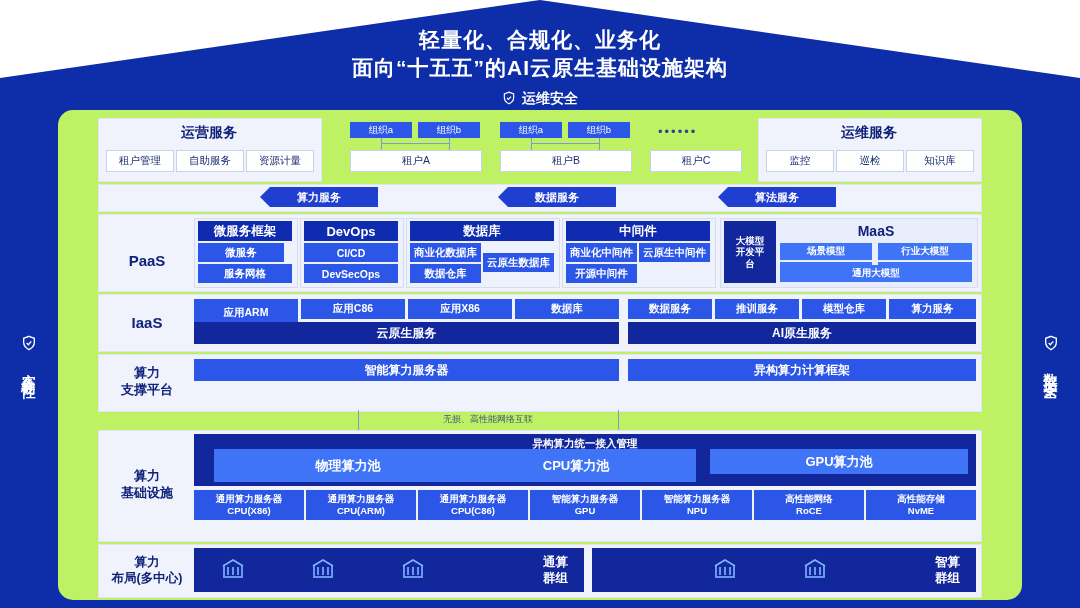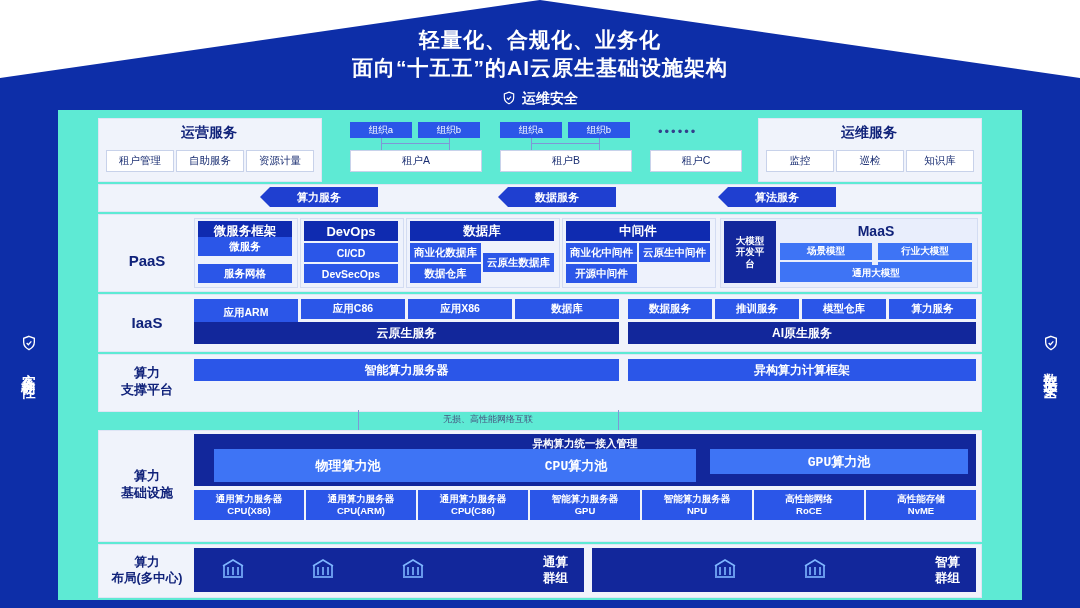--- a/index.html
+++ b/index.html
@@ -20,21 +20,22 @@
     color:#fff;font-weight:bold;line-height:1.35;
     font-size:21px;letter-spacing:1px;
   }
   .roof-title .l2{font-size:21px;}
   .frame{
     position:absolute;left:0;top:86px;width:1080px;height:522px;
     background:#0d2ea8;
   }
   .inner{
     position:absolute;left:58px;top:110px;width:964px;height:490px;
-    background:#5eead4;
+    background:#bef264;
+    border-radius:15px;
   }
   .secbar{
     position:absolute;left:58px;top:86px;width:964px;height:26px;
     background:#0d2ea8;color:#fff;
     display:flex;align-items:center;justify-content:center;
     font-size:14px;font-weight:bold;gap:6px;
   }
   .side{
     position:absolute;top:130px;width:46px;height:452px;
     color:#fff;display:flex;flex-direction:column;align-items:center;justify-content:center;
@@ -56,21 +57,21 @@
     display:flex;align-items:center;justify-content:center;
     font-size:10.5px;color:#1a2e72;text-align:center;
   }
   .bbox{
     position:absolute;background:#1f3fd0;color:#fff;
     display:flex;align-items:center;justify-content:center;
     font-size:10.5px;text-align:center;font-weight:bold;
   }
   .bbox-dark{background:#12279b;}
   .bbox-mid{background:#2b56e8;}
-  .bbox-lite{background:#3e74f5;font-family:Liberation Mono, monospace;}
+  .bbox-lite{background:#3e74f5;}
   .hdr{
     position:absolute;background:#0f2bb0;color:#fff;font-weight:bold;
     display:flex;align-items:center;justify-content:center;font-size:12.5px;
   }
   .grp{
     position:absolute;background:#eef2fc;border:1px solid #d3dcf2;
   }
   .arrowbar{
     position:absolute;height:20px;background:#1f3fd0;color:#fff;
     display:flex;align-items:center;justify-content:center;
@@ -165,21 +166,21 @@
   <div class="panel" style="left:40px;top:74px;width:882px;height:26px;"></div>
   <div class="arrowbar left" style="left:202px;top:77px;width:118px;">算力服务</div>
   <div class="arrowbar left" style="left:440px;top:77px;width:118px;">数据服务</div>
   <div class="arrowbar left" style="left:660px;top:77px;width:118px;">算法服务</div>
 
   <div class="panel" style="left:40px;top:104px;width:882px;height:76px;"></div>
   <div class="lbl" style="left:44px;top:104px;width:90px;height:92px;font-size:15px;">PaaS</div>
 
   <div class="grp" style="left:136px;top:108px;width:102px;height:68px;"></div>
   <div class="hdr" style="left:140px;top:111px;width:94px;height:20px;">微服务框架</div>
-  <div class="bbox bbox-mid" style="left:140px;top:127px;width:94px;height:19px;">微服务</div>
+  <div class="bbox bbox-mid" style="left:140px;top:133px;width:86px;height:19px;">微服务</div>
   <div class="bbox bbox-mid" style="left:140px;top:154px;width:94px;height:19px;">服务网格</div>
 
   <div class="grp" style="left:242px;top:108px;width:102px;height:68px;"></div>
   <div class="hdr" style="left:246px;top:111px;width:94px;height:20px;font-size:13px;">DevOps</div>
   <div class="bbox bbox-mid" style="left:246px;top:133px;width:94px;height:19px;">CI/CD</div>
   <div class="bbox bbox-mid" style="left:246px;top:154px;width:94px;height:19px;">DevSecOps</div>
 
   <div class="grp" style="left:348px;top:108px;width:152px;height:68px;"></div>
   <div class="hdr" style="left:352px;top:111px;width:144px;height:20px;">数据库</div>
   <div class="bbox bbox-mid" style="left:352px;top:133px;width:71px;height:19px;">商业化数据库</div>

